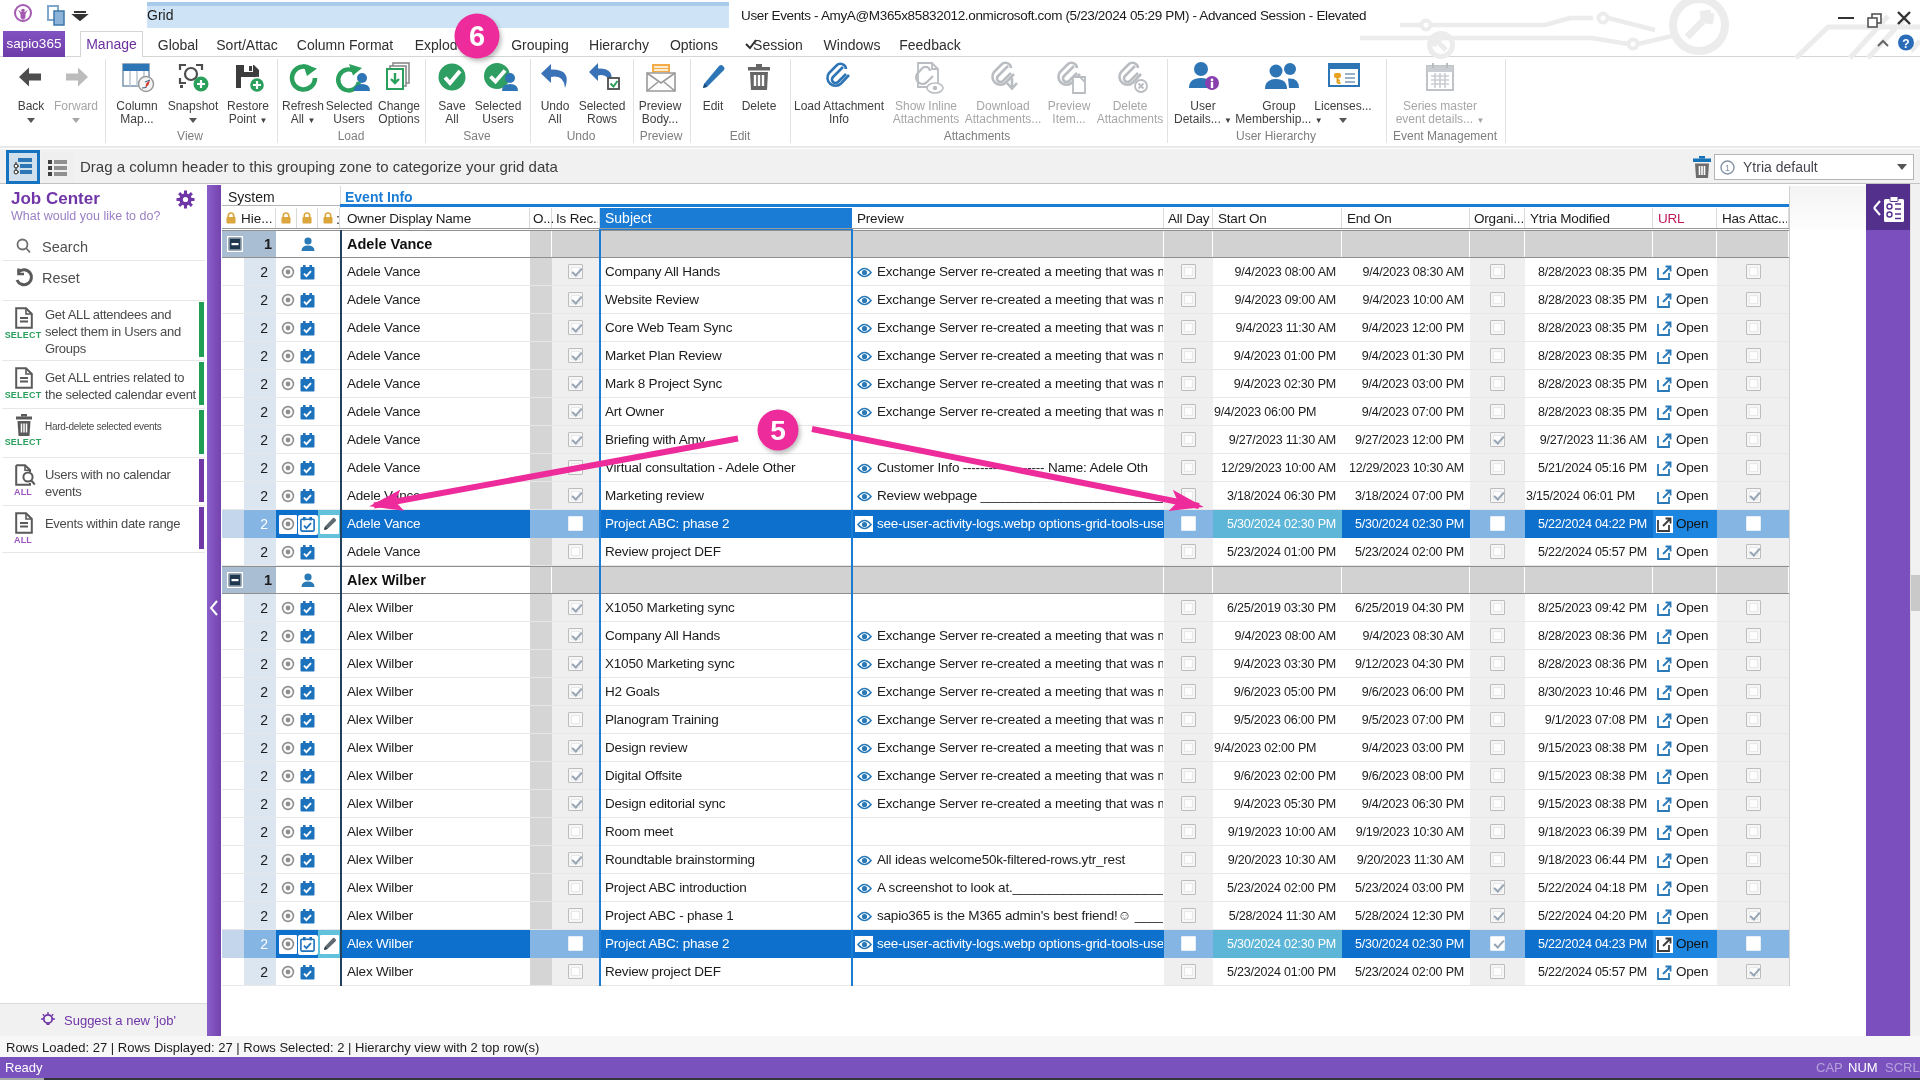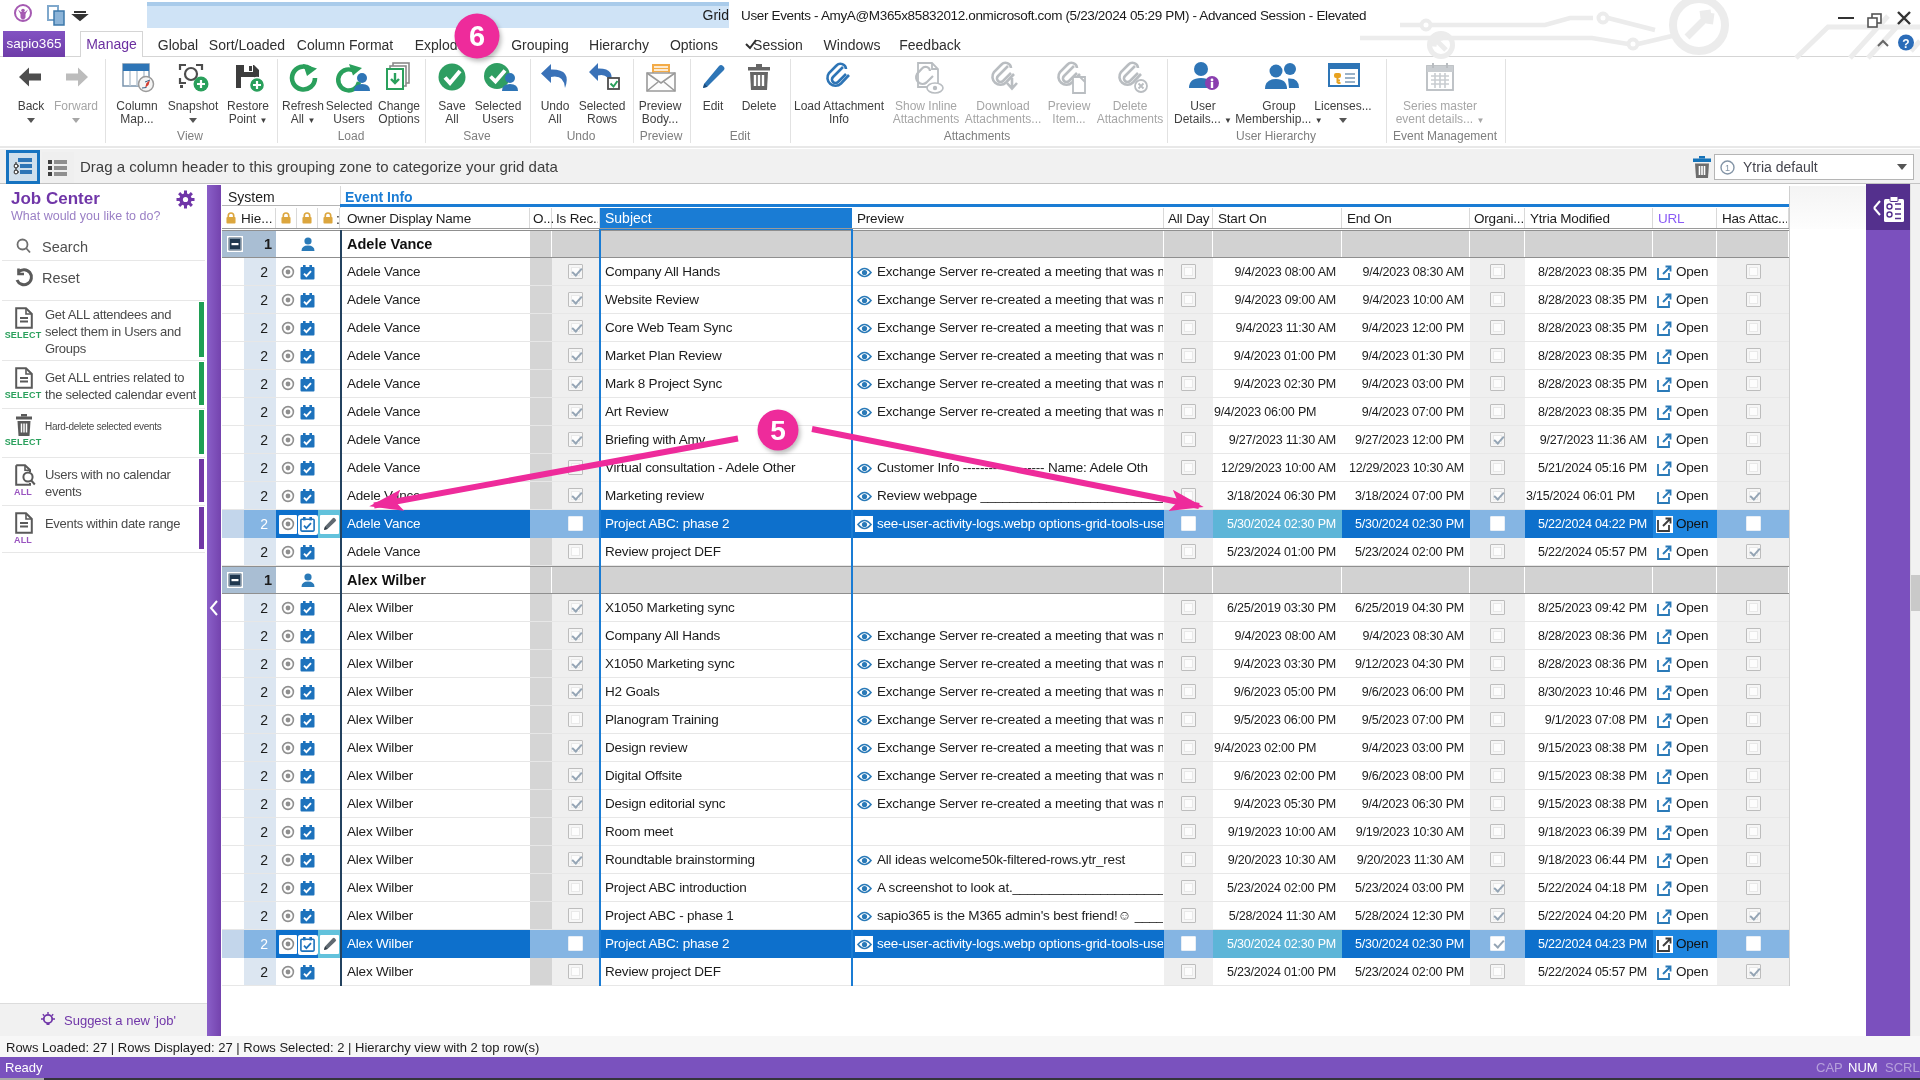--- a/index.html
+++ b/index.html
@@ -48,36 +48,36 @@
 <circle cx="15" cy="9" r="8" fill="none" stroke="#a55ab2" stroke-width="2"></circle>
 <g fill="#a55ab2">
       <circle cx="15" cy="6.5" r="1.8"></circle>
       <path d="M10 5.5 l3 2.5 h4 l3 -2.5 l-2.5 4.5 v3.5 l-1.5 2 h-2 l-1.5 -2 v-3.5 z"></path>
     </g>
 <rect x="40" y="2" width="10" height="14" fill="none" stroke="#7fa8cc" stroke-width="2"></rect>
 <rect x="46" y="7" width="10" height="14" fill="#8cb4d8" stroke="#3c78aa" stroke-width="1.5"></rect>
 <path d="M66 8 h12 M66 11 l6 5 6 -5 z" stroke="#333" stroke-width="2" fill="#333"></path>
 </svg>
 <div class="ab" style="left:147px;top:2px;width:582px;height:26px;background:#cfe3f6;border-top:4px solid #a9cbea"></div>
-<div class="ab" style="left:147px;top:7px;width:582px;text-align:right;font-size:14px;color:#1c1c1c">Grid</div>
+<div class="ab" style="left:147px;top:7px;width:582px;text-align:left;font-size:14px;color:#1c1c1c">Grid</div>
 <div class="ab" style="left:741px;top:8px;font-size:13.5px;letter-spacing:-0.35px;color:#1a1a1a;white-space:nowrap">User Events - AmyA@M365x85832012.onmicrosoft.com (5/23/2024 05:29 PM) - Advanced Session - Elevated</div>
 <svg class="ab" style="left:1826px;top:6px;z-index:3" width="94" height="46" viewBox="0 0 94 46">
 <path d="M12 12 h16" stroke="#333" stroke-width="2"></path>
 <rect x="46" y="8" width="9" height="9" fill="#fff" stroke="#555" stroke-width="1.6"></rect>
 <rect x="42" y="12" width="9" height="9" fill="#fff" stroke="#555" stroke-width="1.6"></rect>
 <path d="M72 6 l12 12 M84 6 l-12 12" stroke="#333" stroke-width="2.4"></path>
 <path d="M52 40 l5 -5 5 5" stroke="#666" stroke-width="2" fill="none"></path>
 <circle cx="80" cy="36.5" r="8" fill="#2b6cb8"></circle>
 <text x="80" y="41.5" font-size="12" font-weight="bold" fill="#fff" text-anchor="middle">?</text>
 </svg>
 <div class="ab" style="left:0;top:30px;width:1920px;height:27px;background:#fff;border-bottom:1px solid #d5d5d5"></div>
 <div class="ab" style="left:3px;top:31px;width:62px;height:26px;background:linear-gradient(#8252c2,#6e3ca8);color:#fff;font-size:13.5px;text-align:center;line-height:26px">sapio365</div>
 <div class="ab" style="left:80px;top:31px;width:63px;height:26px;background:#fff;border:1px solid #d5d5d5;border-bottom:none;color:#6b2fa0;font-size:14px;text-align:center;line-height:25px">Manage</div>
 <div class="tab" style="left:118px;width:120px;text-align:center;line-height:24px">Global</div>
-<div class="tab" style="left:187px;width:120px;text-align:center;line-height:24px">Sort/Loaded</div>
+<div class="tab" style="left:187px;width:120px;text-align:center;line-height:24px">Sort/Attac</div>
 <div class="tab" style="left:285px;width:120px;text-align:center;line-height:24px">Column Format</div>
 <div class="tab" style="left:380px;width:120px;text-align:center;line-height:24px">Explode</div>
 <div class="tab" style="left:480px;width:120px;text-align:center;line-height:24px">Grouping</div>
 <div class="tab" style="left:559px;width:120px;text-align:center;line-height:24px">Hierarchy</div>
 <div class="tab" style="left:634px;width:120px;text-align:center;line-height:24px">Options</div>
 <div class="tab" style="left:718px;width:120px;text-align:center;line-height:24px">Session</div>
 <div class="tab" style="left:792px;width:120px;text-align:center;line-height:24px">Windows</div>
 <div class="tab" style="left:870px;width:120px;text-align:center;line-height:24px">Feedback</div>
 <svg class="ab" style="left:744px;top:37px" width="14" height="14" viewBox="0 0 14 14">
     <path d="M2 7 l4 4 6 -8" stroke="#2f2f2f" stroke-width="2" fill="none"></path>
@@ -502,21 +502,21 @@
 <div class="ab" style="left:336px;top:211px;font-size:14px;color:#1c1c1c">:</div>
 <div class="ab" style="left:347px;top:211px;width:180px;overflow:hidden;font-size:13.5px;letter-spacing:-0.2px;color:#1c1c1c;white-space:nowrap">Owner Display Name</div>
 <div class="ab" style="left:533px;top:211px;width:20px;overflow:hidden;font-size:13.5px;letter-spacing:-0.2px;color:#1c1c1c;white-space:nowrap">O...</div>
 <div class="ab" style="left:556px;top:211px;width:42px;overflow:hidden;font-size:13.5px;letter-spacing:-0.2px;color:#1c1c1c;white-space:nowrap">Is Rec...</div>
 <div class="ab" style="left:857px;top:211px;width:100px;overflow:hidden;font-size:13.5px;letter-spacing:-0.2px;color:#1c1c1c;white-space:nowrap">Preview</div>
 <div class="ab" style="left:1168px;top:211px;width:44px;overflow:hidden;font-size:13.5px;letter-spacing:-0.2px;color:#1c1c1c;white-space:nowrap">All Day</div>
 <div class="ab" style="left:1218px;top:211px;width:100px;overflow:hidden;font-size:13.5px;letter-spacing:-0.2px;color:#1c1c1c;white-space:nowrap">Start On</div>
 <div class="ab" style="left:1347px;top:211px;width:100px;overflow:hidden;font-size:13.5px;letter-spacing:-0.2px;color:#1c1c1c;white-space:nowrap">End On</div>
 <div class="ab" style="left:1474px;top:211px;width:49px;overflow:hidden;font-size:13.5px;letter-spacing:-0.2px;color:#1c1c1c;white-space:nowrap">Organi...</div>
 <div class="ab" style="left:1530px;top:211px;width:110px;overflow:hidden;font-size:13.5px;letter-spacing:-0.2px;color:#1c1c1c;white-space:nowrap">Ytria Modified</div>
-<div class="ab" style="left:1658px;top:211px;width:40px;overflow:hidden;font-size:13.5px;letter-spacing:-0.2px;color:#8b5cf6;white-space:nowrap">URL</div>
+<div class="ab" style="left:1658px;top:211px;width:40px;overflow:hidden;font-size:13.5px;letter-spacing:-0.2px;color:#be185d;white-space:nowrap">URL</div>
 <div class="ab" style="left:1722px;top:211px;width:65px;overflow:hidden;font-size:13.5px;letter-spacing:-0.2px;color:#1c1c1c;white-space:nowrap">Has Attac...</div>
 <div class="ab" style="left:600px;top:208px;width:252px;height:22px;background:#1a7cd4;color:#fff;font-size:14px;line-height:21px"><span style="margin-left:5px">Subject</span></div>
 <div class="ab" style="left:222px;top:228px;width:1567px;height:1px;background:#9a9a9a"></div>
 <div class="ab" style="left:222px;top:230px;width:1567px;height:28px;background:#fff;border-top:1px solid #8f8f8f;border-bottom:1px solid #8f8f8f"></div>
 <div class="ab" style="left:222px;top:231px;width:54px;height:26px;background:#a9bed3"></div>
 <svg class="ab" style="left:227px;top:236px" width="16" height="16" viewBox="0 0 16 16">
     <rect x="0.8" y="0.8" width="14.4" height="14.4" fill="#20384f" stroke="#fff" stroke-width="1.6"></rect>
     <rect x="2.4" y="2.4" width="11.2" height="11.2" fill="none" stroke="#8296a8" stroke-width="1"></rect>
     <rect x="4.5" y="7" width="7" height="2.2" fill="#fff"></rect>
   </svg>
@@ -776,21 +776,21 @@
   </svg>
 <div class="ab" style="left:530px;top:398px;width:22px;height:28px;background:#d5d5d5"></div>
 <div class="ab" style="left:552px;top:398px;width:48px;height:28px;background:#efefef"></div>
 <div class="ab" style="left:1164px;top:398px;width:49px;height:28px;background:#efefef"></div>
 <div class="ab" style="left:1470px;top:398px;width:55px;height:28px;background:#efefef"></div>
 <div class="ab" style="left:1717px;top:398px;width:72px;height:28px;background:#efefef"></div>
 <div class="ab" style="left:347px;top:398px;font-size:13.5px;letter-spacing:-0.2px;color:#1c1c1c;line-height:28px">Adele Vance</div>
 <div class="cb c" style="left:568px;top:404px">
     <i></i>
   </div>
-<div class="cell" style="left:605px;top:398px;width:245px">Art Review</div>
+<div class="cell" style="left:605px;top:398px;width:245px">Art Owner</div>
 <svg class="ab" style="left:857px;top:407px" width="15" height="11" viewBox="0 0 15 11">
     <path d="M1 5.5 Q7.5 -2.5 14 5.5 Q7.5 13.5 1 5.5 Z" fill="none" stroke="#2a7ab8" stroke-width="1.6"></path>
     <circle cx="7.5" cy="5.5" r="2.6" fill="#2a7ab8"></circle>
   </svg>
 <div class="cell" style="left:877px;top:398px;width:286px">Exchange Server re-created a meeting that was m</div>
 <div class="cb" style="left:1181px;top:404px">
     <i></i>
   </div>
 <div class="cell date" style="left:1214px;top:398px;width:122px;">9/4/2023 06:00 PM</div>
 <div class="cell date" style="left:1343px;top:398px;width:121px;text-align:right">9/4/2023 07:00 PM</div>

